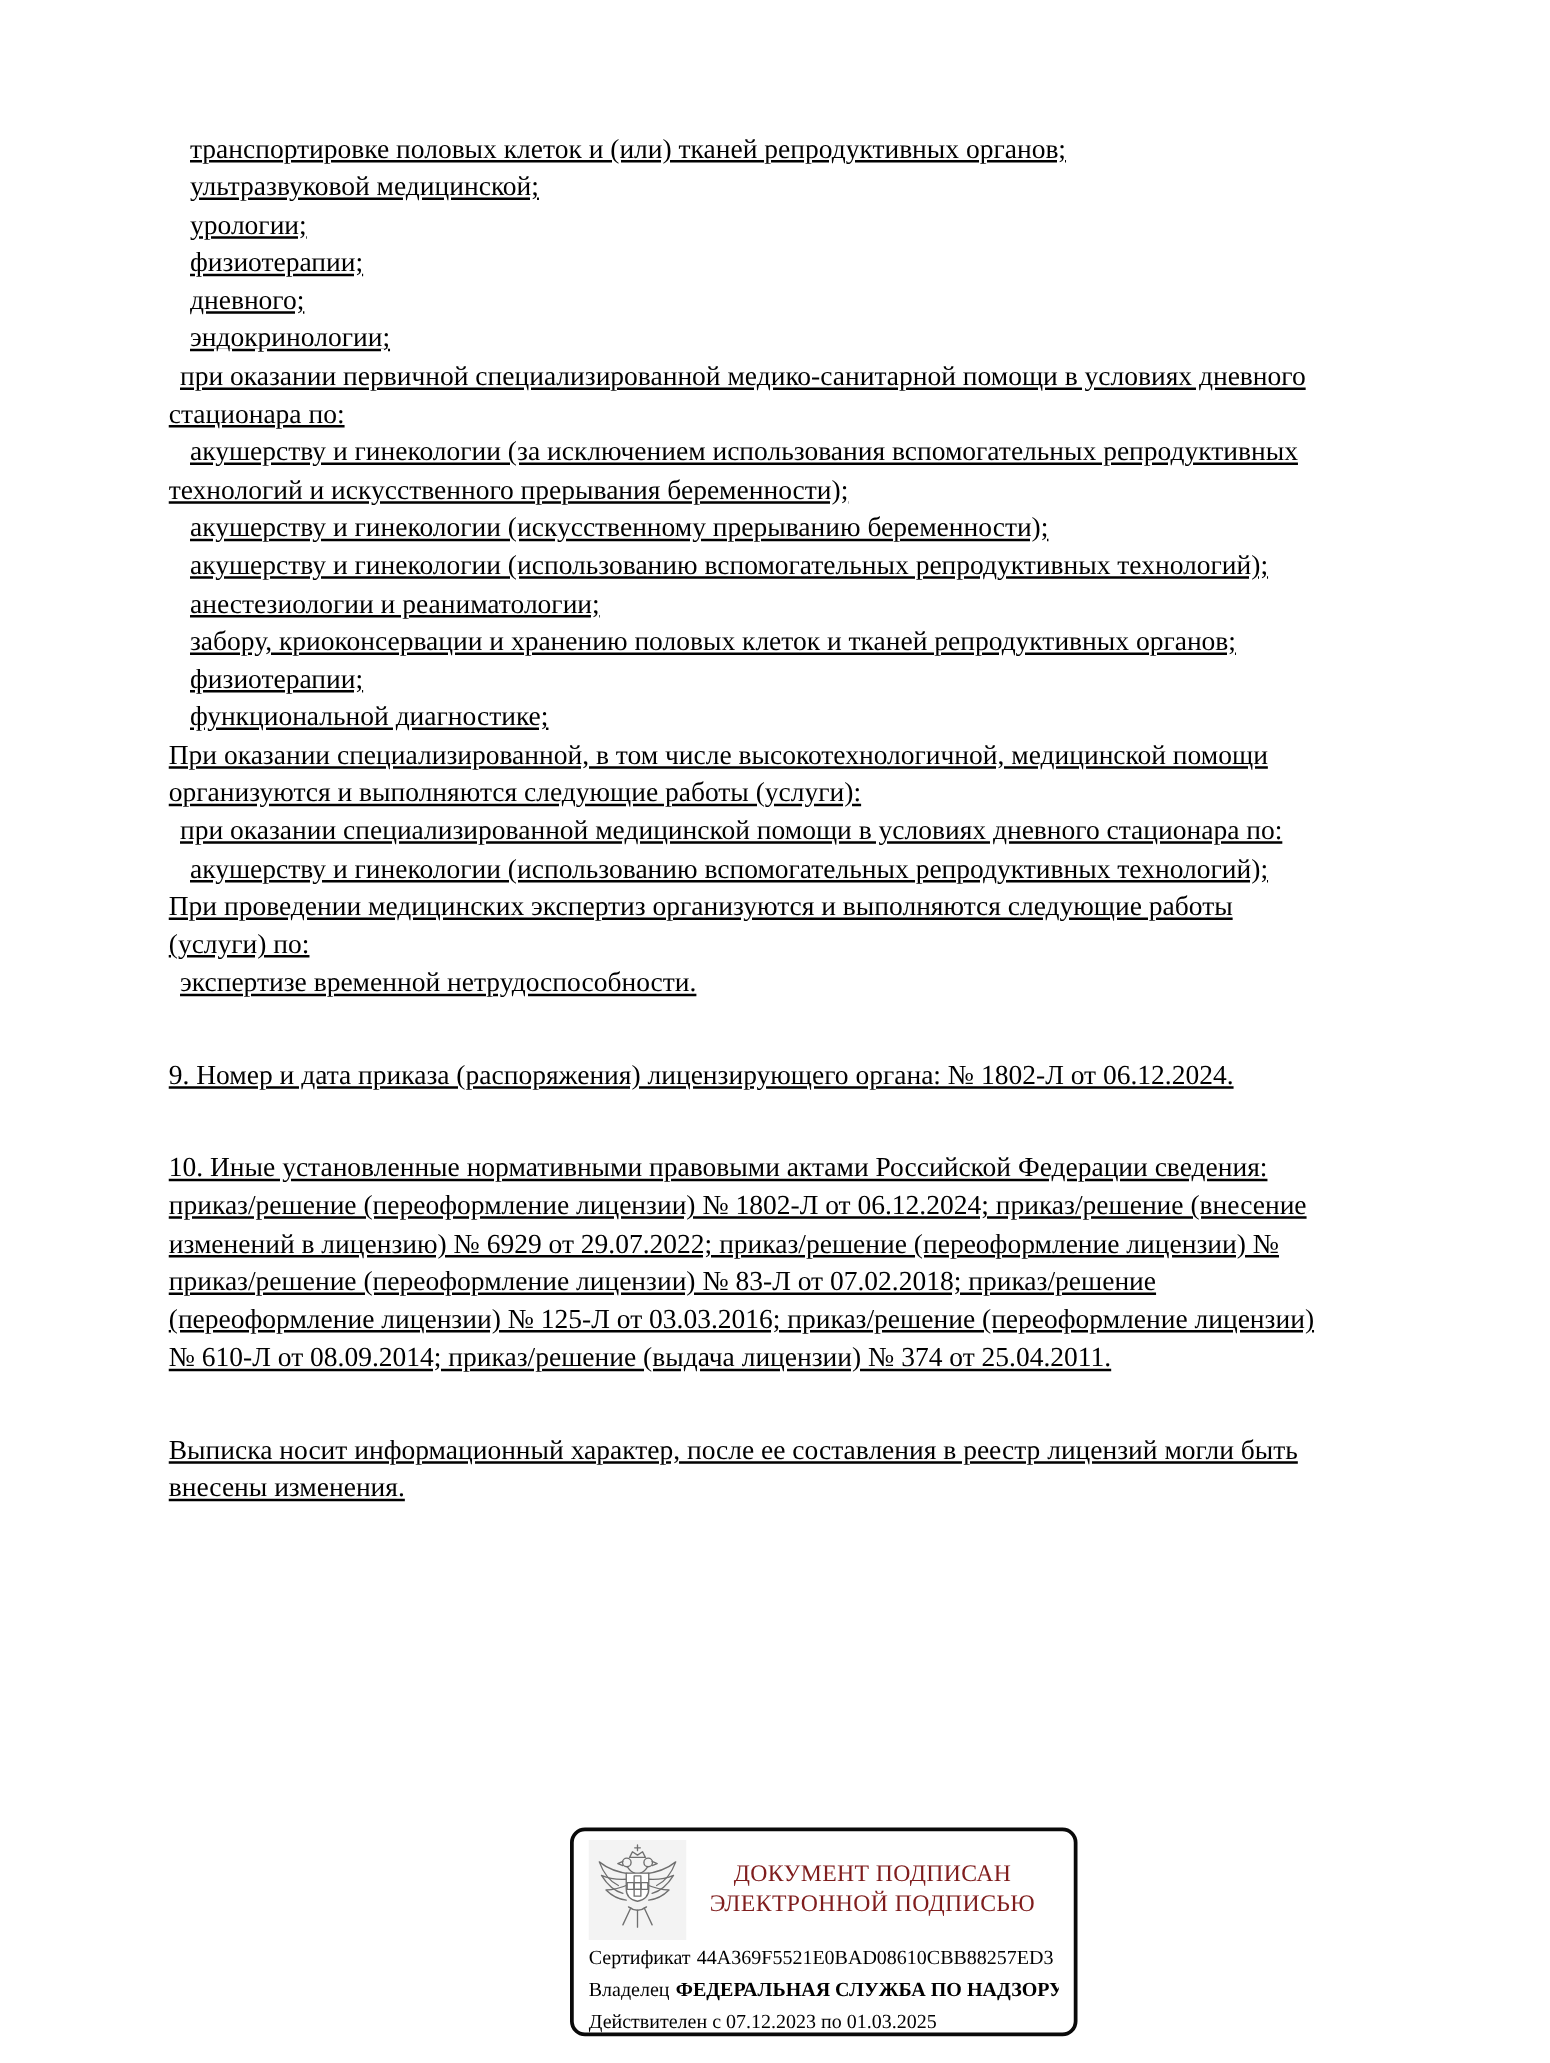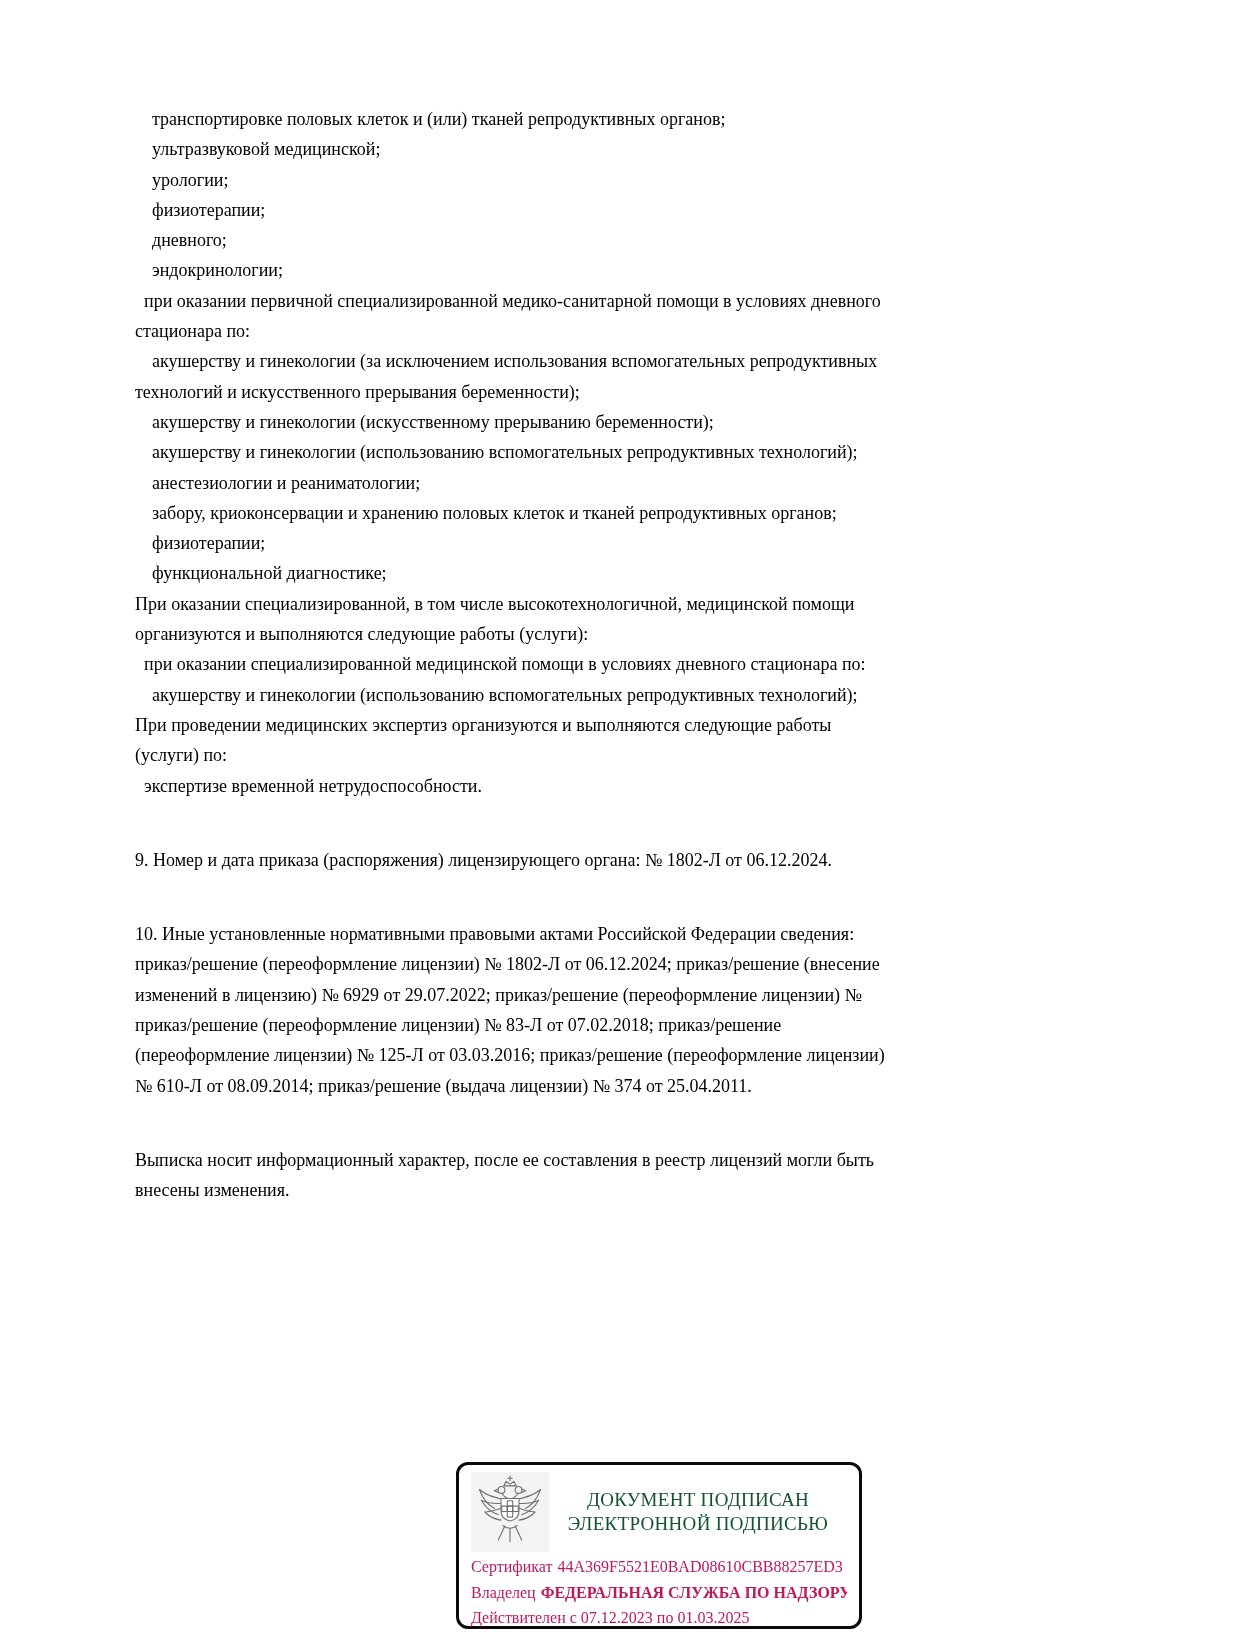--- a/index.html
+++ b/index.html
@@ -9,23 +9,24 @@
     color: #000000;
     font-family: "Liberation Serif", "DejaVu Serif", serif;
     position: relative;
     overflow: hidden;
   }
   
   .doc-text {
     position: absolute;
     left: 135px; top: 104px;
     width: 995px;
-    font-size: 18px;
+    font-size: 22px;
     line-height: 30.3px;
     color: #000;
+    text-decoration: underline;
   }
   .line { white-space: nowrap; }
   .ind-item { padding-left: 17px; }
   .ind-hang { padding-left: 9px; }
   .gap { margin-top: 44px; }
 
   
   .stamp {
     position: absolute;
     left: 456px; top: 1462px;
@@ -43,27 +44,27 @@
     background: #f3f3f3;
     display: flex; align-items: center; justify-content: center;
   }
   .emblem svg { width: 72px; height: 76px; }
   .stamp-title {
     flex: 1;
     text-align: center;
     font-size: 19px;
     line-height: 24px;
     letter-spacing: 0.3px;
-    color: #14532d;
+    color: #7f1d1d;
   }
   .stamp-lines {
     margin-top: 2px;
     font-size: 16px;
     line-height: 25.5px;
-    color: #be185d;
+    color: #000000;
   }
   .stamp-lines .lbl { margin-right: 5px; }
   .owner-line { white-space: nowrap; overflow: hidden; }
   .owner-line b { font-weight: bold; }
 </style>
 </head>
 <body>
 
 <main>
 

